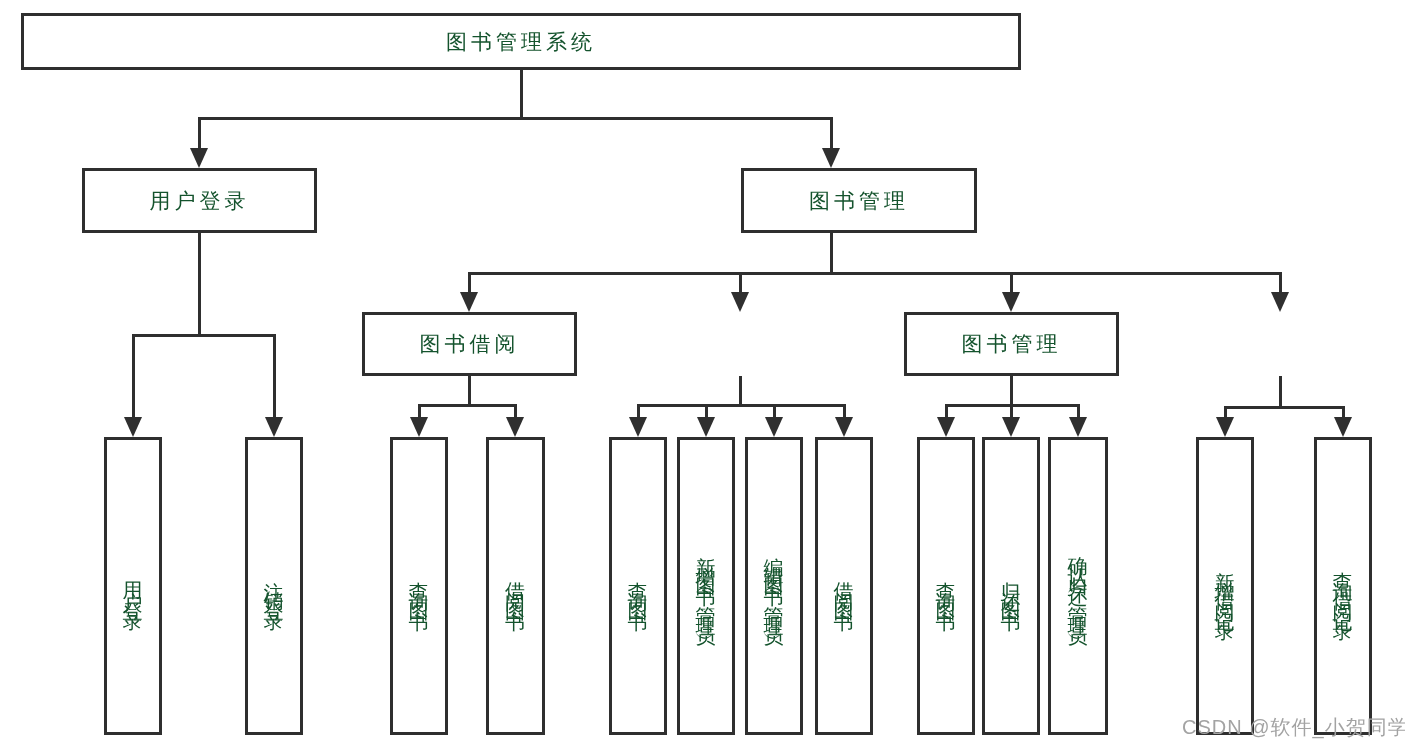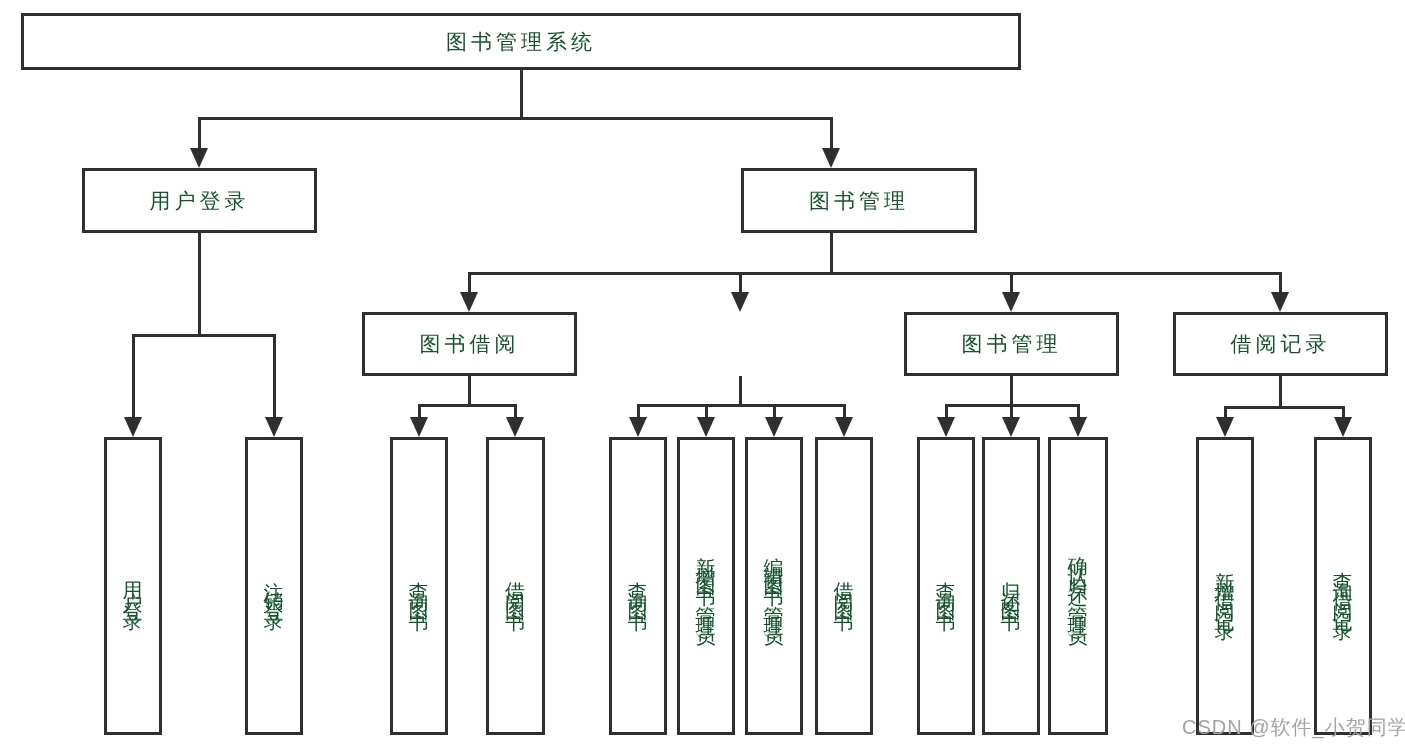--- a/index.html
+++ b/index.html
@@ -86,21 +86,20 @@
   <div class="arrow" style="left:460px; top:292px;"></div>
   <div class="line" style="left:739px; top:272px; width:3px; height:20px;"></div>
   <div class="arrow" style="left:731px; top:292px;"></div>
   <div class="line" style="left:1010px; top:272px; width:3px; height:20px;"></div>
   <div class="arrow" style="left:1002px; top:292px;"></div>
   <div class="line" style="left:1279px; top:272px; width:3px; height:20px;"></div>
   <div class="arrow" style="left:1271px; top:292px;"></div>
 
   <div class="box hbox" style="left:362px; top:312px; width:215px; height:64px;">图书借阅</div>
   <div class="box hbox" style="left:904px; top:312px; width:215px; height:64px;">图书管理</div>
-  <div class="box hbox" style="left:1173px; top:312px; width:215px; height:64px;">借阅记录</div>
 
   <div class="line" style="left:468px; top:376px; width:3px; height:30px;"></div>
   <div class="line" style="left:418px; top:404px; width:99px; height:3px;"></div>
   <div class="line" style="left:418px; top:404px; width:3px; height:13px;"></div>
   <div class="arrow" style="left:410px; top:417px;"></div>
   <div class="line" style="left:514px; top:404px; width:3px; height:13px;"></div>
   <div class="arrow" style="left:506px; top:417px;"></div>
 
   <div class="line" style="left:739px; top:376px; width:3px; height:30px;"></div>
   <div class="line" style="left:637px; top:404px; width:208px; height:3px;"></div>

